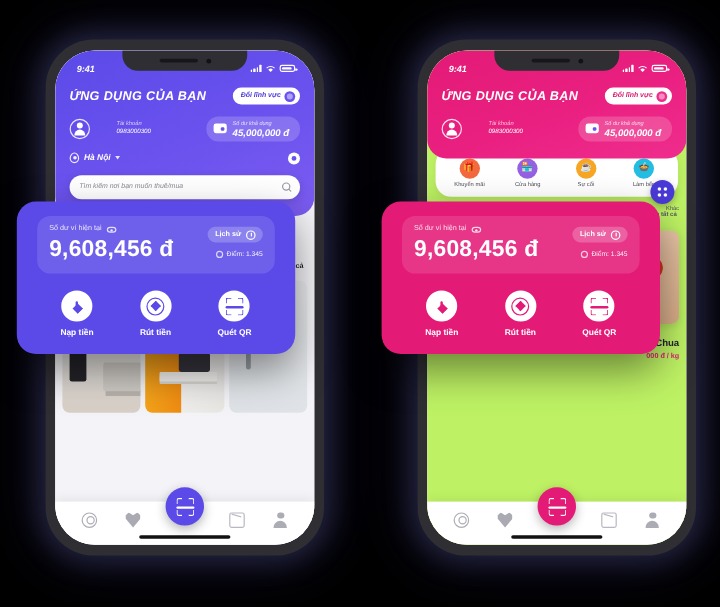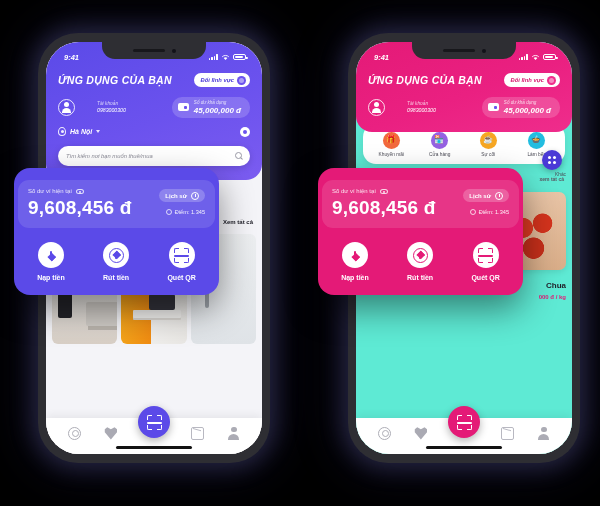--- a/index.html
+++ b/index.html
@@ -150,21 +150,21 @@
     width:20px;height:20px;border-radius:50%;
     background:#4a3ad6; display:flex;align-items:center;justify-content:center;
     box-shadow:0 2px 6px rgba(0,0,0,.25);
   }
   .dots{display:grid;grid-template-columns:repeat(2,3px);gap:2px}
   .dots i{width:3px;height:3px;border-radius:50%;background:#fff;display:block}
   .cat-float-lb{position:absolute;right:6px;top:130px;z-index:6;font-size:4.8px;color:#4a4a55}
 
   
   .body-area { position:absolute; left:0; right:0; top:0; bottom:0; background:#f4f4f8; z-index:1; }
-  .body-area.right-bg { background:#5eead4; }
+  .body-area.right-bg { background:#bef264; }
 
   .listing-strip {
     position:absolute; left:0; right:0; top:158px;
     display:flex; gap:6px; padding:0 8px;
   }
   .listing-strip .item{flex:1;font-size:4.6px;color:#6d6d78;display:flex;align-items:center;gap:2px}
   .dotpin{width:4px;height:4px;border:.8px solid #9a9aa6;border-radius:50%;flex:none}
   .listing-head {
     position:absolute; left:0; right:0; top:172px;
     display:flex; align-items:baseline; justify-content:space-between;
@@ -234,22 +234,22 @@
   .scanbox span{position:absolute;width:5px;height:5px;border-color:#fff;border-style:solid;border-width:0}
   .scanbox span:nth-child(1){left:0;top:0;border-left-width:1.5px;border-top-width:1.5px;border-radius:2px 0 0 0}
   .scanbox span:nth-child(2){right:0;top:0;border-right-width:1.5px;border-top-width:1.5px;border-radius:0 2px 0 0}
   .scanbox span:nth-child(3){left:0;bottom:0;border-left-width:1.5px;border-bottom-width:1.5px;border-radius:0 0 0 2px}
   .scanbox span:nth-child(4){right:0;bottom:0;border-right-width:1.5px;border-bottom-width:1.5px;border-radius:0 0 2px 0}
   .scanbox::after{content:"";position:absolute;left:0;right:0;top:50%;height:1.5px;background:#fff;border-radius:1px}
 
   
   .wallet-card{
     position:absolute; z-index:60;
-    width:205px; border-radius:16px;
-    padding:12px 4px 14px;
+    width:232px; border-radius:16px;
+    padding:12px 17px 14px;
     box-shadow:0 14px 34px rgba(0,0,0,.45);
   }
   .wallet-card.purple{ background:#5b4ae8; left:14px; top:168px; }
   .wallet-card.pink  { background:#e41a77; left:318px; top:168px; }
 
   .wc-inner{
     border-radius:11px; padding:8px 10px 9px;
     display:flex; align-items:flex-start;
   }
   .wallet-card.purple .wc-inner{background:rgba(255,255,255,.12)}

